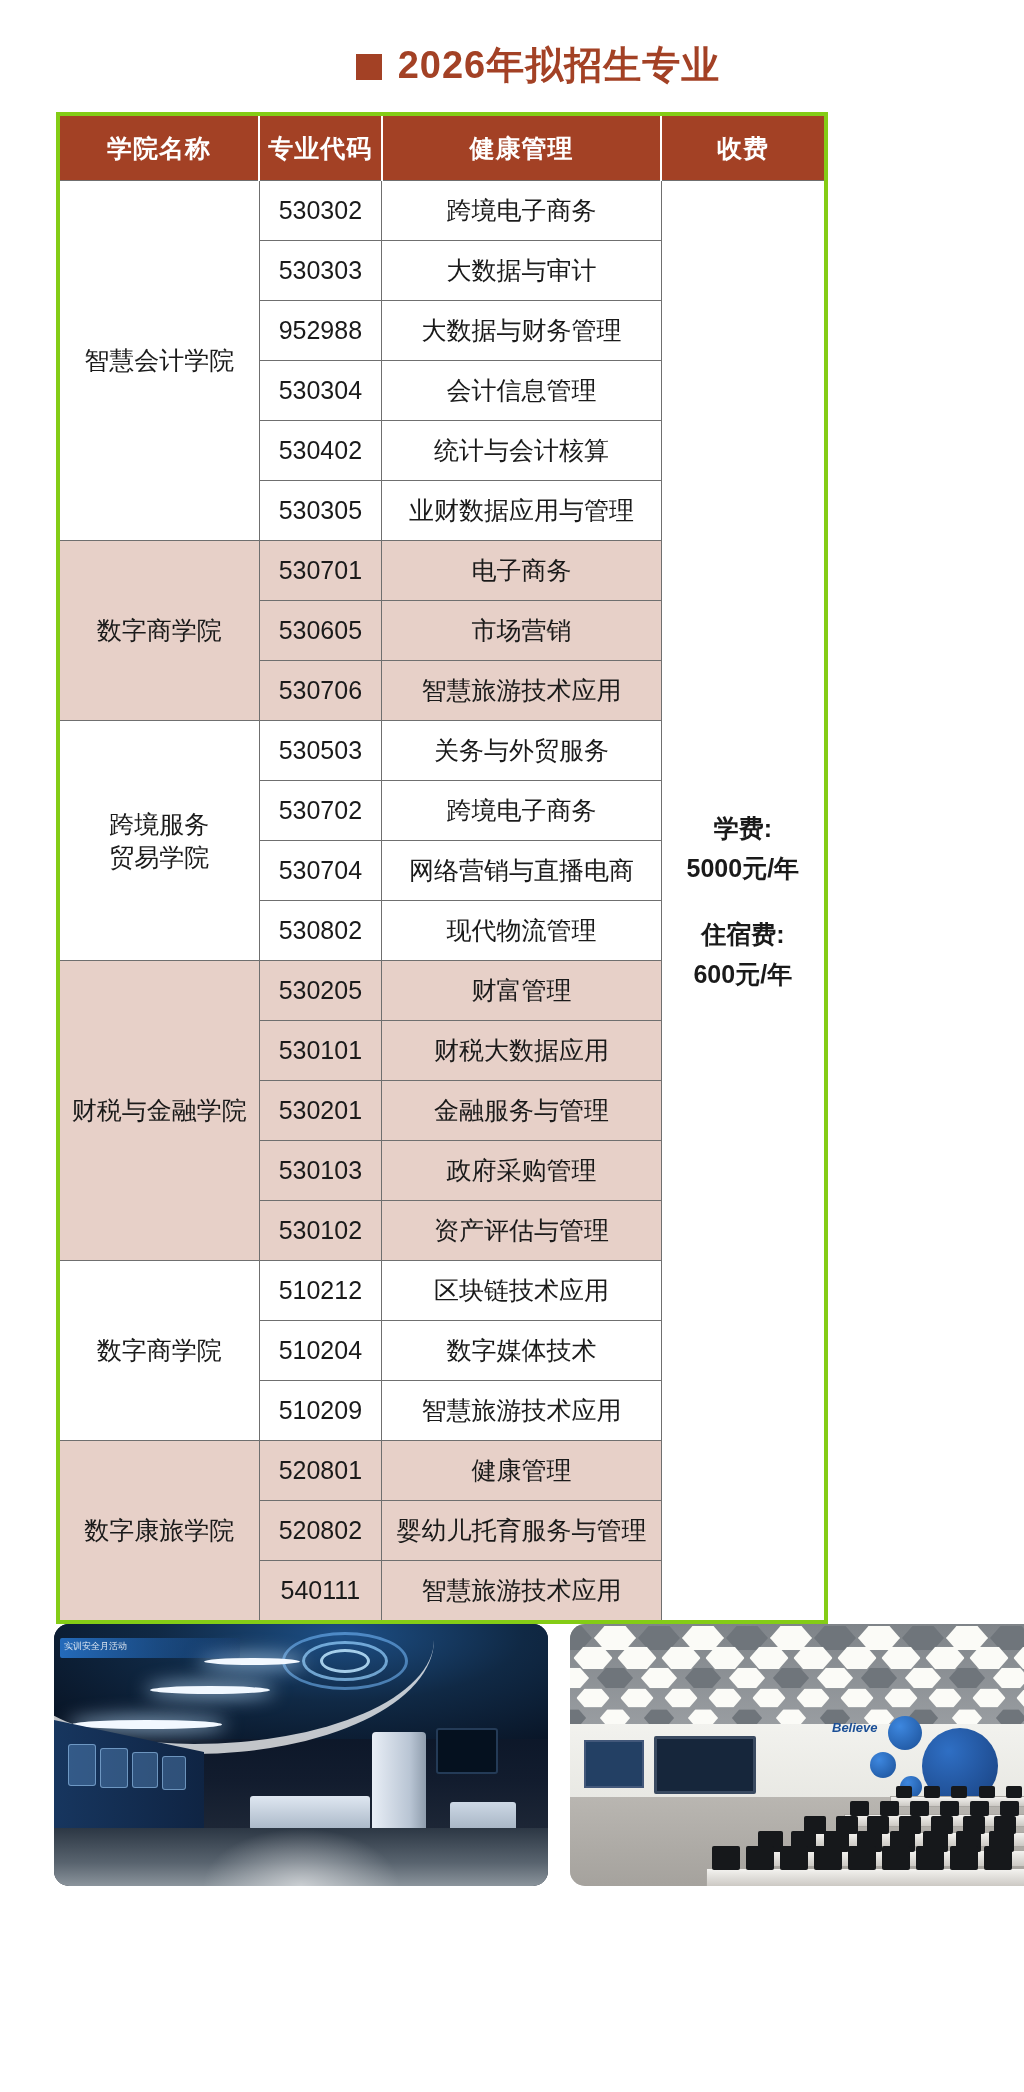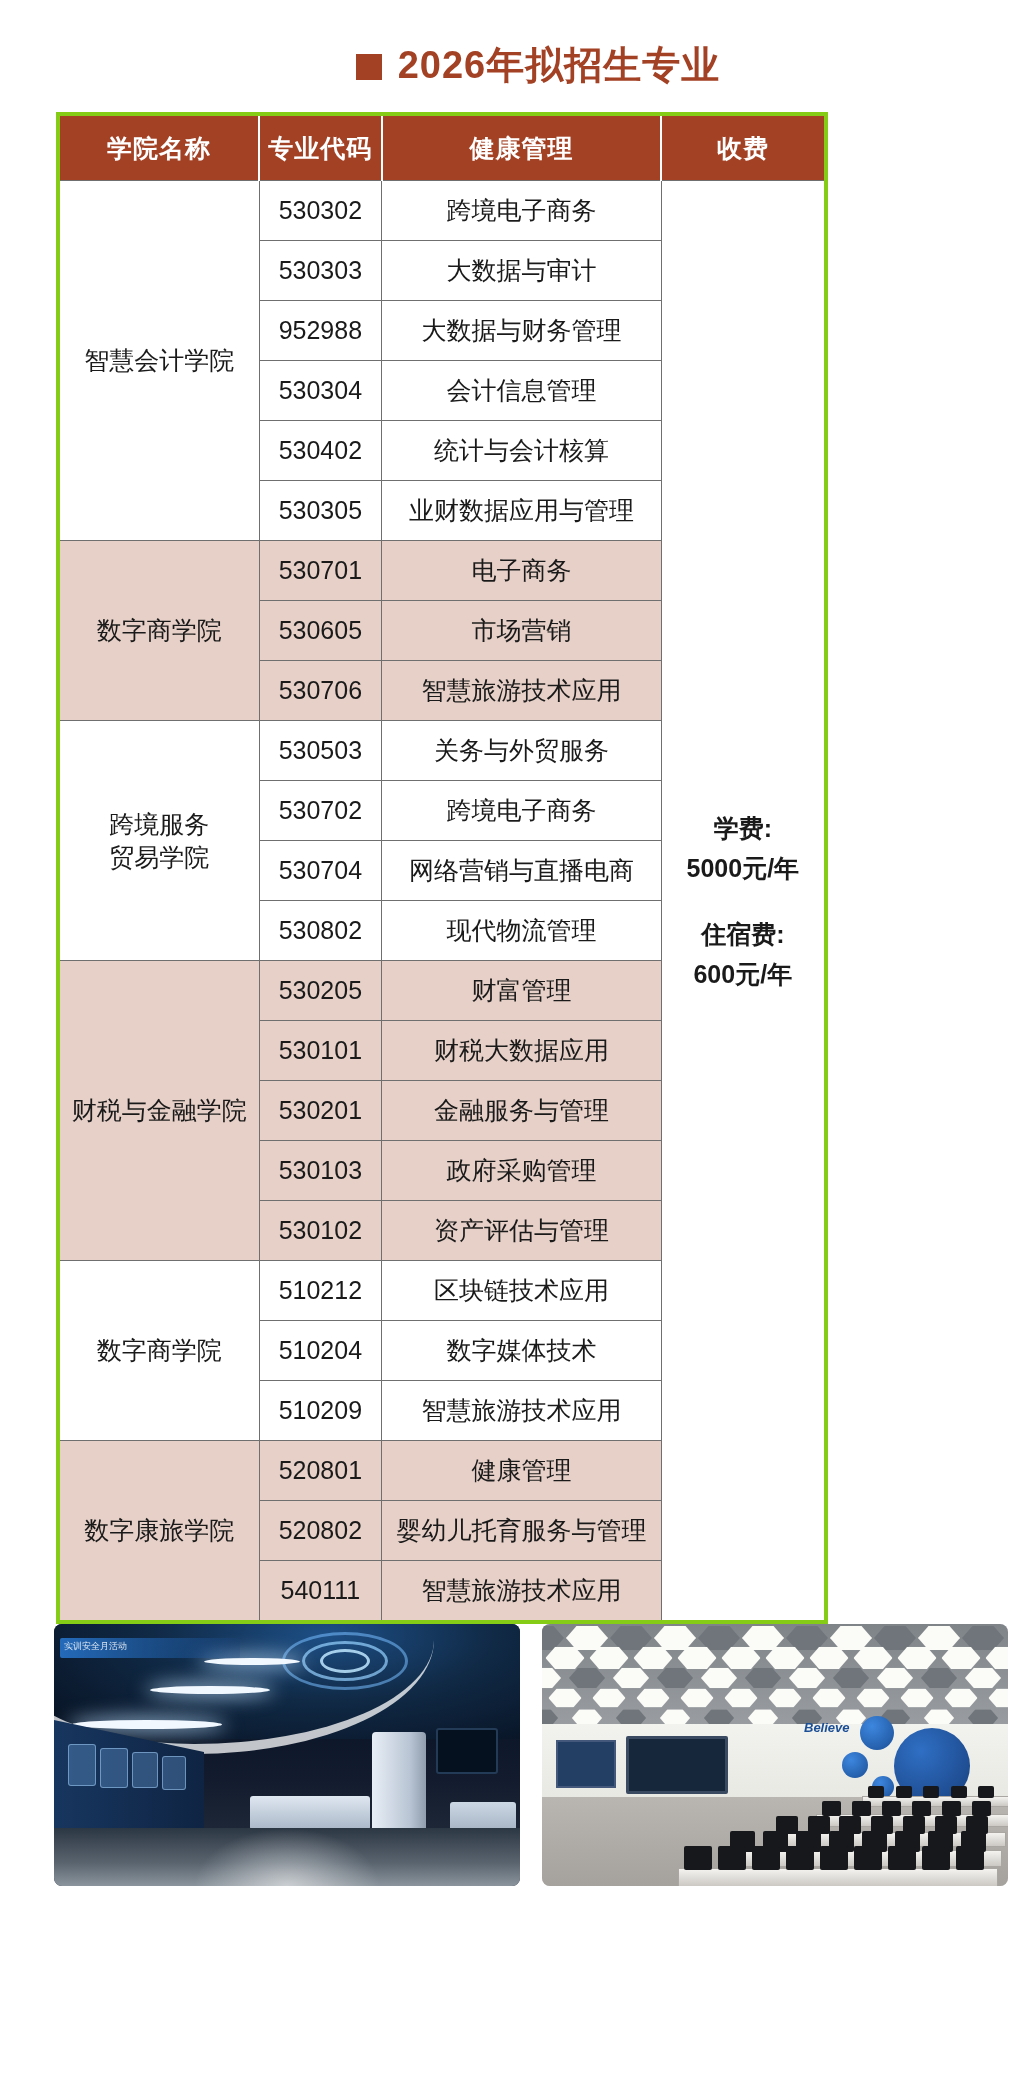--- a/index.html
+++ b/index.html
@@ -112,24 +112,25 @@
 
   
   .photos {
     display: flex;
     gap: 22px;
     padding: 0 28px 30px 28px;
   }
   .photo {
     width: 466px;
     height: 262px;
-    border-radius: 8px;
+    border-radius: 15px;
     position: relative;
     overflow: hidden;
     flex: 0 0 auto;
+    padding-left: 28px;
   }
 
   
   .photo-corridor {
     background: linear-gradient(180deg, #0c1a33 0%, #0b1628 38%, #121c2e 60%, #2a3340 100%);
   }
   .photo-corridor .ceiling {
     position: absolute; left: 0; top: 0; width: 100%; height: 44%;
     background: radial-gradient(ellipse at 58% 10%, #1d4f86 0%, #102945 45%, #07101f 100%);
   }

